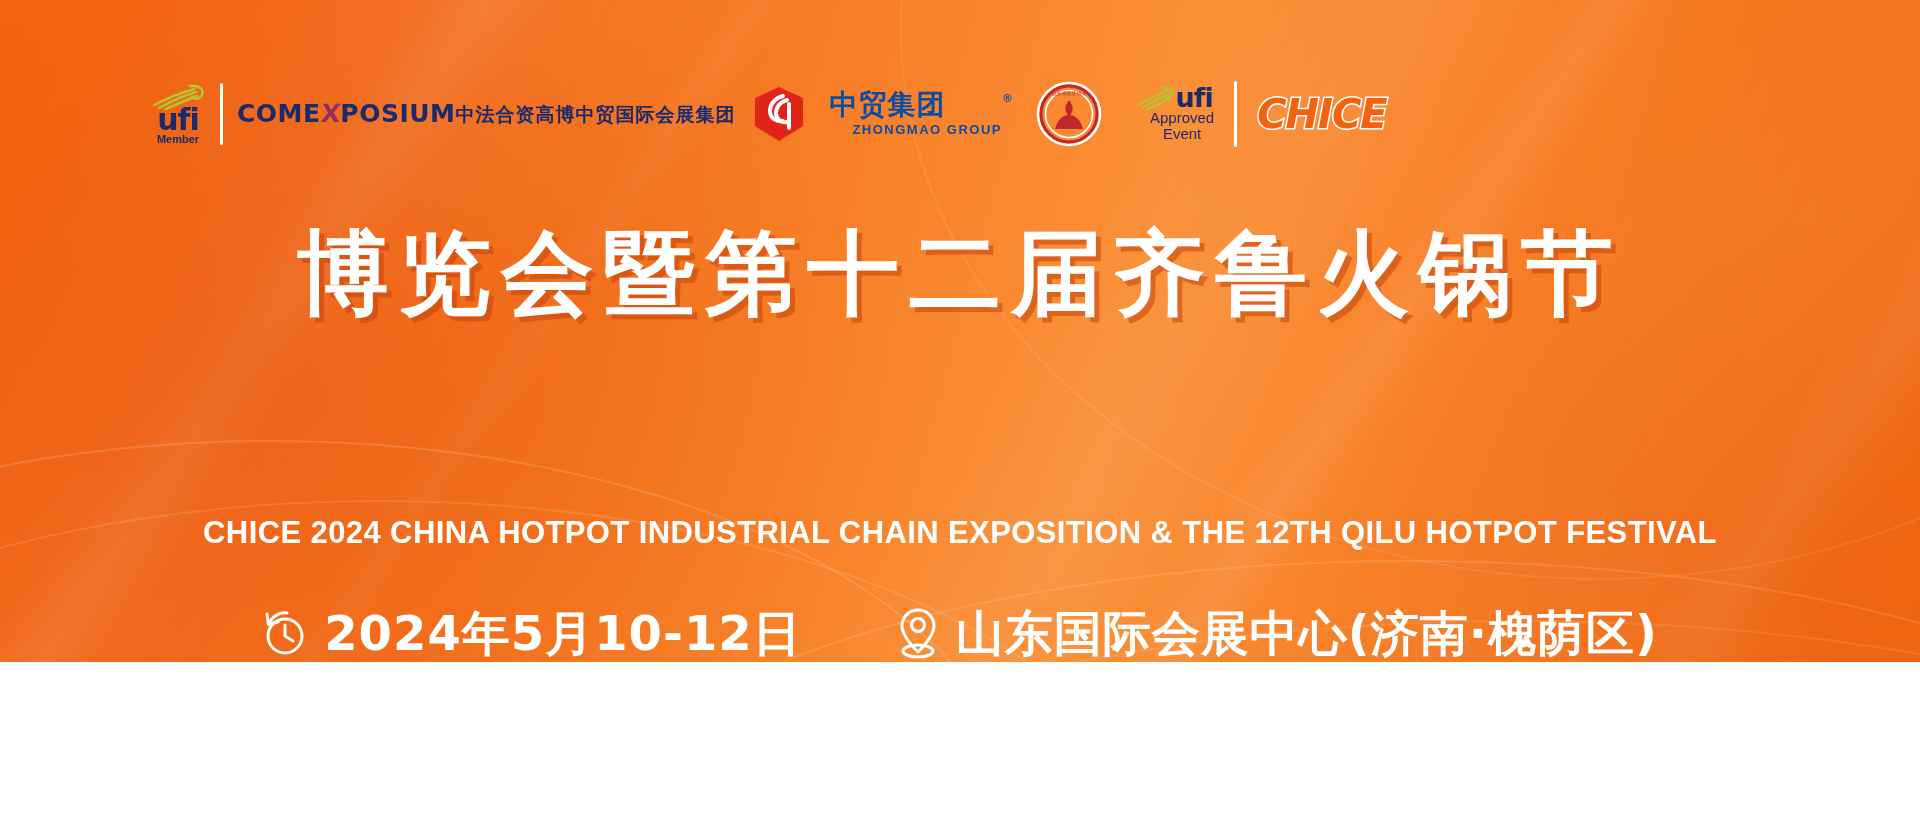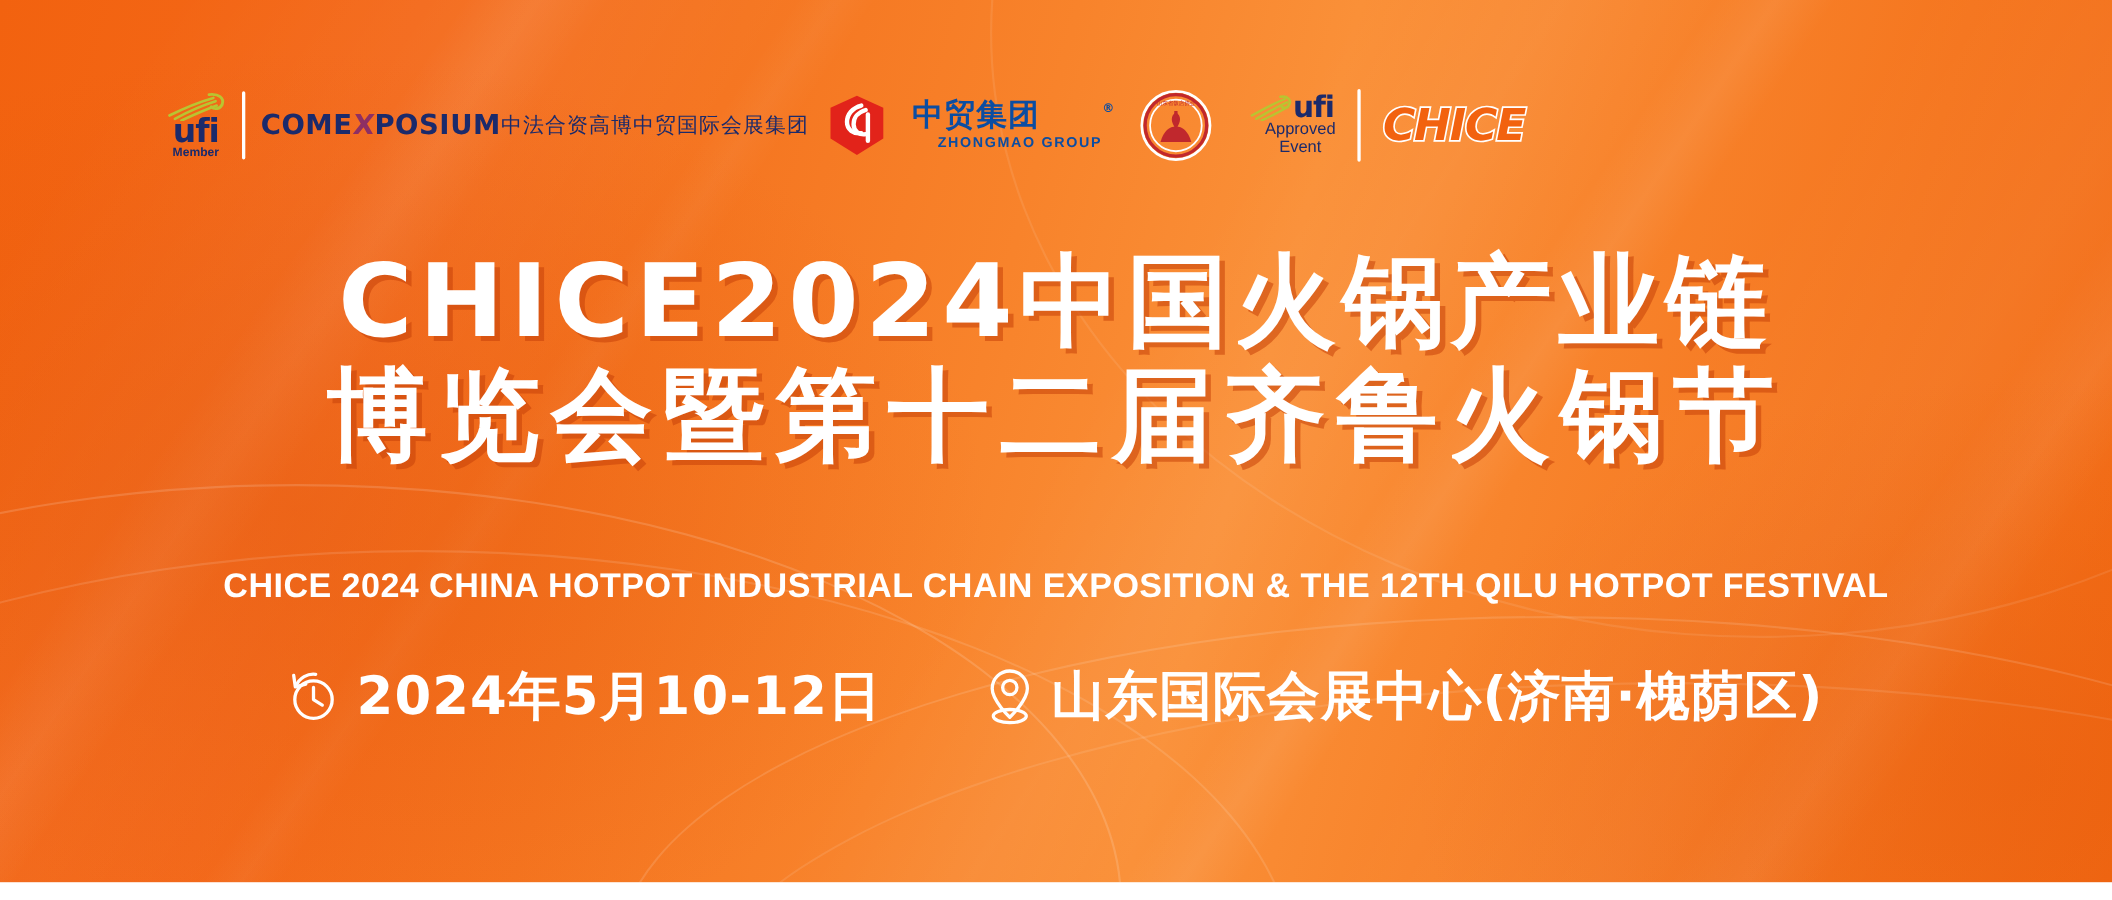--- a/index.html
+++ b/index.html
@@ -6,21 +6,21 @@
   html, body {
     width: 1920px;
     height: 818px;
     overflow: hidden;
     font-family: "Liberation Sans", sans-serif;
   }
 
   #banner {
     position: relative;
     width: 1920px;
-    height: 802px;
+    height: 662px;
     overflow: hidden;
     background: linear-gradient(105deg,
         #f2620f 0%,
         #f4691a 18%,
         #f57520 32%,
         #f8832b 46%,
         #fa9038 58%,
         #f8842c 70%,
         #f5761f 84%,
         #f26913 100%);
@@ -116,21 +116,21 @@
     font-family: "DejaVu Sans", sans-serif;
     font-weight: 700;
     font-size: 25px;
     color: #1b2a6b;
     letter-spacing: 0.5px;
     line-height: 28px;
   }
   .comex-x { color: #8e2f63; font-weight: 700; transform: skewX(-6deg); display:inline-block; }
   .comex-cn {
     font-family: "DejaVu Sans", sans-serif;
-    font-weight: 400;
+    font-weight: 700;
     font-size: 19px;
     color: #1b2a6b;
     letter-spacing: 1px;
     line-height: 24px;
     margin-top: 2px;
   }
 
   
   .zm { display: flex; align-items: center; gap: 24px; }
   .zm-mark { width: 52px; height: 56px; }
@@ -368,21 +368,20 @@
 
     <div class="vdivider tall"></div>
 
     <div class="logo-block">
       <div class="chice-logo">CHICE</div>
     </div>
 
   </div>
 
   <div id="headline">
-    <div class="hl-line l1">CHICE2024中国火锅产业链</div>
     <div class="hl-line l2">博览会暨第十二届齐鲁火锅节</div>
   </div>
 
   <div id="subtitle-en">CHICE 2024 CHINA HOTPOT INDUSTRIAL CHAIN EXPOSITION &amp; THE 12TH QILU HOTPOT FESTIVAL</div>
 
   <div id="info-row">
 
     <div class="info-item">
       <span class="info-icon">
         <svg width="48" height="54" viewBox="0 0 48 54">

